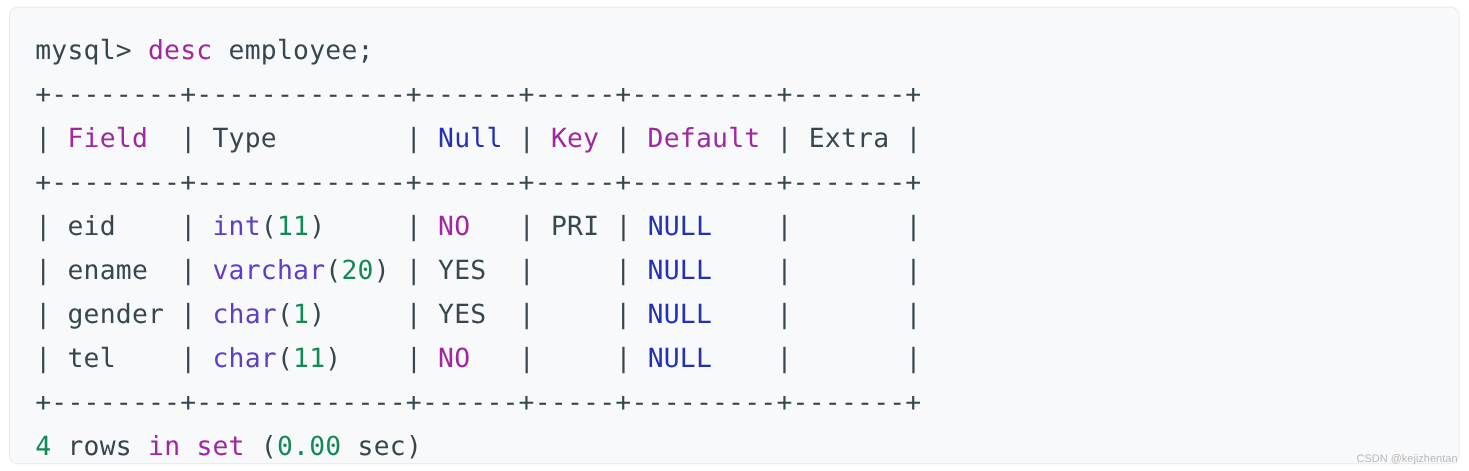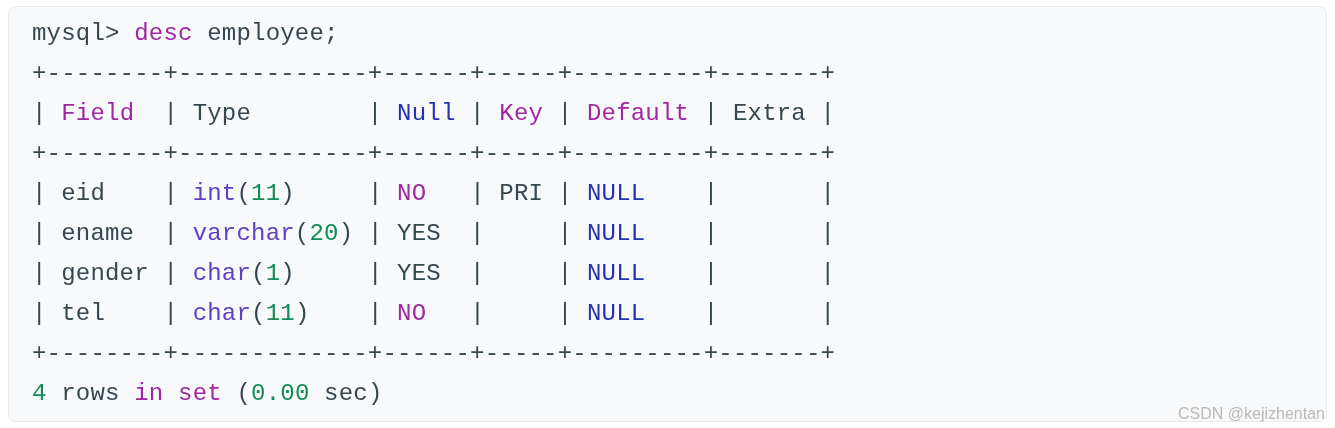--- a/index.html
+++ b/index.html
@@ -17,43 +17,42 @@
   }
   .code-block {
     position: absolute;
     left: 8px;
     top: 6px;
     right: 8px;
     bottom: 6px;
     background: var(--color-code_background, #f8f9fa);
     border: 1px solid var(--color-code_border, #e9ebee);
     border-radius: 8px;
-    padding: 7px 23px 5px 23px;
+    padding: 19px 23px 5px 23px;
     box-sizing: border-box;
     overflow: hidden;
-    font-family: Liberation Mono, monospace;
   }
   .code-line {
     white-space: pre;
     font-size: 24px;
     line-height: 40px;
     height: 40px;
     letter-spacing: 0.2px;
   }
   .c-base    { color: var(--color-base, #37474f); }
   .c-keyword { color: var(--color-keyword, #a126a1); }
   .c-type    { color: var(--color-type, #5f3dc4); }
   .c-literal { color: var(--color-literal, #2430b5); }
   .c-number  { color: var(--color-number, #128a56); }
   .watermark {
     position: absolute;
     right: 10px;
     bottom: 5px;
     font-family: "Liberation Sans", sans-serif;
-    font-size: 16px;
+    font-size: 10px;
     color: var(--color-watermark, #b9b9b9);
   }
 </style>
 </head>
 <body>
 
 <div class="page">
   <pre class="code-block" id="code-block" style="margin:0"><div class="code-line"><span class="c-base">mysql&gt; </span><span class="c-keyword">desc</span><span class="c-base"> employee;</span></div><div class="code-line"><span class="c-base">+--------+-------------+------+-----+---------+-------+</span></div><div class="code-line"><span class="c-base">| </span><span class="c-keyword">Field</span><span class="c-base">  | Type        | </span><span class="c-literal">Null</span><span class="c-base"> | </span><span class="c-keyword">Key</span><span class="c-base"> | </span><span class="c-keyword">Default</span><span class="c-base"> | Extra |</span></div><div class="code-line"><span class="c-base">+--------+-------------+------+-----+---------+-------+</span></div><div class="code-line"><span class="c-base">| eid    | </span><span class="c-type">int</span><span class="c-base">(</span><span class="c-number">11</span><span class="c-base">)     | </span><span class="c-keyword">NO</span><span class="c-base">   | PRI | </span><span class="c-literal">NULL</span><span class="c-base">    |       |</span></div><div class="code-line"><span class="c-base">| ename  | </span><span class="c-type">varchar</span><span class="c-base">(</span><span class="c-number">20</span><span class="c-base">) | YES  |     | </span><span class="c-literal">NULL</span><span class="c-base">    |       |</span></div><div class="code-line"><span class="c-base">| gender | </span><span class="c-type">char</span><span class="c-base">(</span><span class="c-number">1</span><span class="c-base">)     | YES  |     | </span><span class="c-literal">NULL</span><span class="c-base">    |       |</span></div><div class="code-line"><span class="c-base">| tel    | </span><span class="c-type">char</span><span class="c-base">(</span><span class="c-number">11</span><span class="c-base">)    | </span><span class="c-keyword">NO</span><span class="c-base">   |     | </span><span class="c-literal">NULL</span><span class="c-base">    |       |</span></div><div class="code-line"><span class="c-base">+--------+-------------+------+-----+---------+-------+</span></div><div class="code-line"><span class="c-number">4</span><span class="c-base"> rows </span><span class="c-keyword">in</span><span class="c-base"> </span><span class="c-keyword">set</span><span class="c-base"> (</span><span class="c-number">0.00</span><span class="c-base"> sec)</span></div></pre>
   <div class="watermark">CSDN @kejizhentan</div>
 </div>

